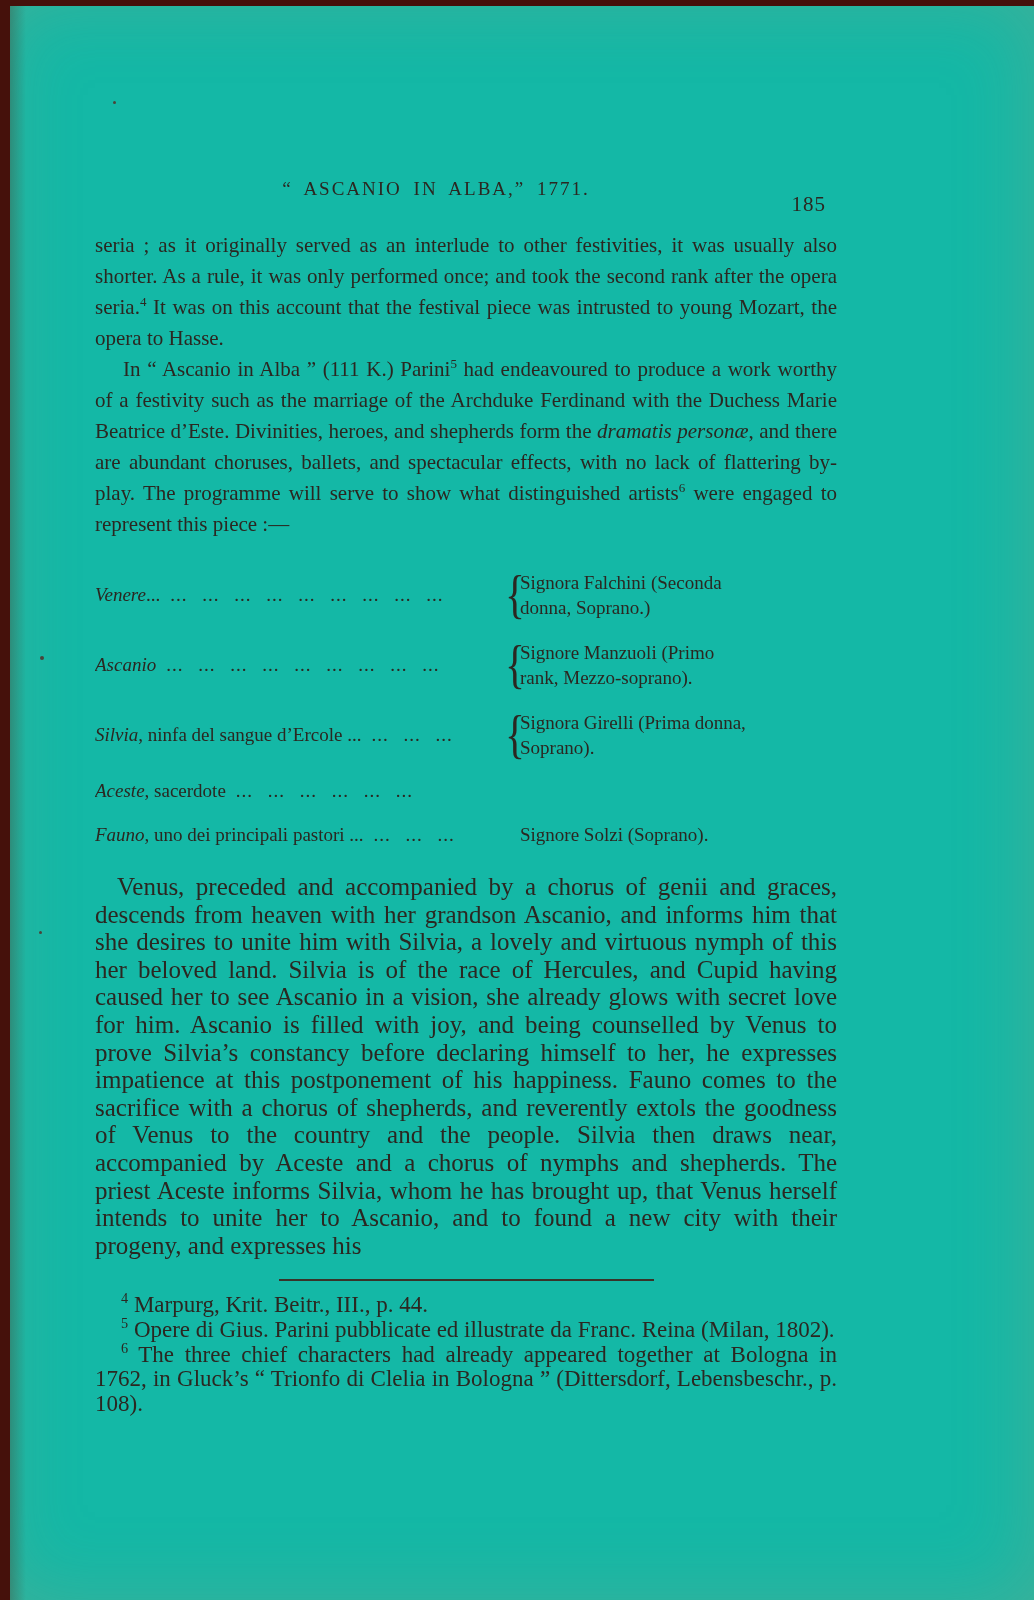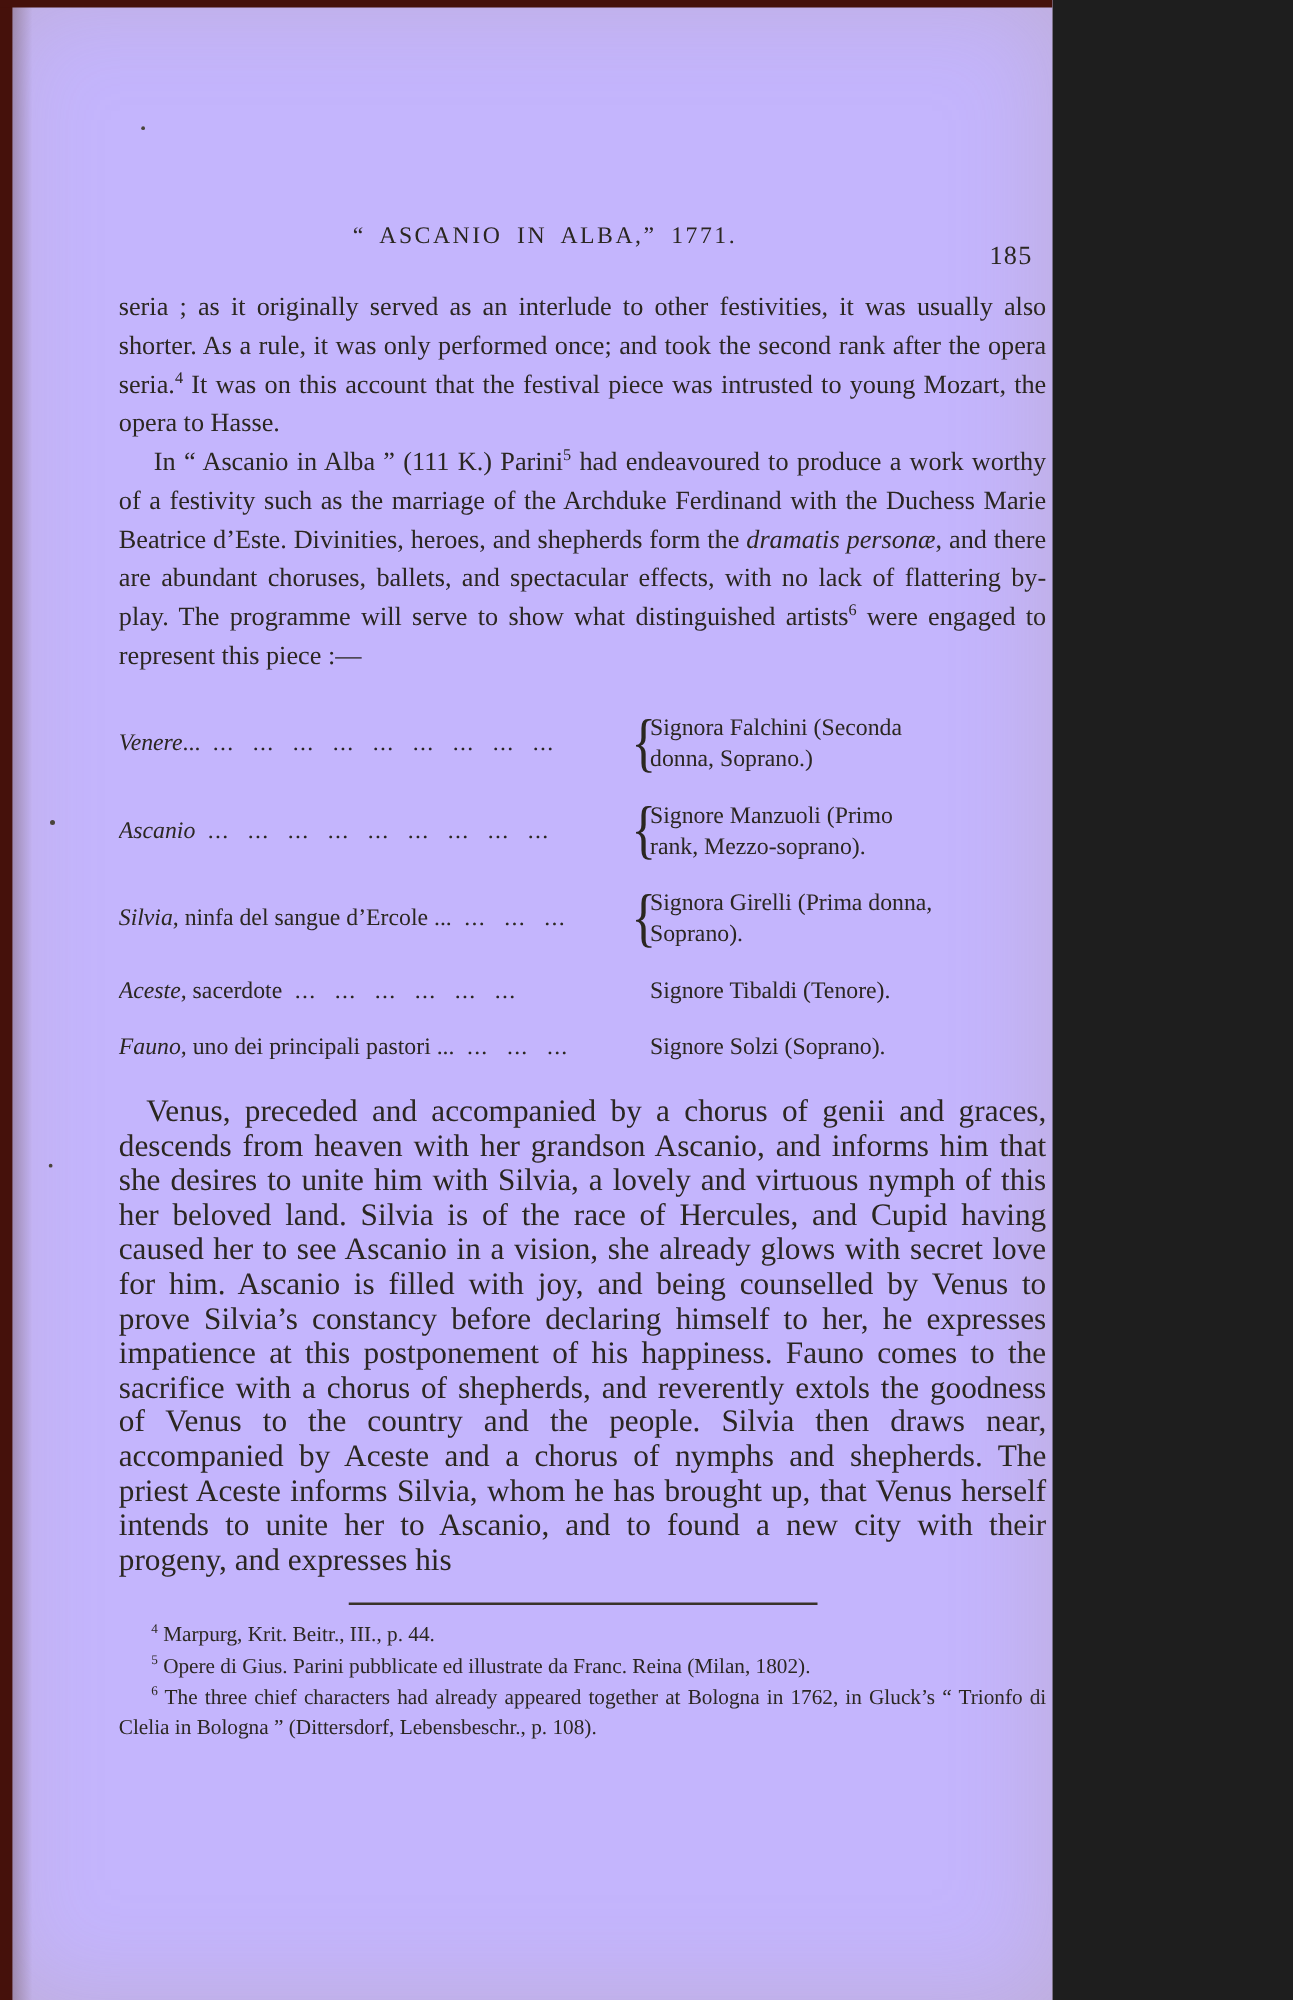--- a/index.html
+++ b/index.html
@@ -1,21 +1,21 @@
 <!DOCTYPE html>
 <html><head>
 <meta charset="utf-8">
 <style>
   html, body { margin: 0; padding: 0; }
   body { background: #1e1e1e; }
   .page {
     position: relative;
-    width: 842px;
+    width: 1034px;
     height: 1600px;
-    background: #c4b5fd;
+    background: #14b8a6;
     box-shadow: inset 0 0 80px rgba(175,155,120,0.28);
     overflow: hidden;
     font-family: "Liberation Serif", "DejaVu Serif", serif;
     color: #2b2721;
   }
   .edge-left {
     position: absolute; left: 0; top: 0;
     width: 10px; height: 100%;
     background: #45110b;
   }
@@ -103,21 +103,21 @@
     text-align: justify;
     text-indent: 22px;
   }
 
   .footnote-rule {
     width: 375px;
     height: 2px;
     background: #393329;
     margin: 20px auto 12px auto;
   }
-  .footnotes { font-size: 17px; line-height: 24.6px; }
+  .footnotes { font-size: 23px; line-height: 24.6px; }
   .footnotes p { margin: 0; text-indent: 26px; text-align: justify; }
 
   .speck {
     position: absolute;
     width: 4px; height: 4px;
     border-radius: 50%;
     background: #4a443a;
   }
   .speck.s1 { left: 113px; top: 101px; width: 3px; height: 3px; }
   .speck.s2 { left: 40px; top: 656px; }
@@ -186,26 +186,20 @@
             <div>Soprano).</div>
           </div>
         </div>
       </div>
 
       <div class="cast-row">
         <div class="cast-left">
           <span class="cast-role"><i>Aceste</i><span>, sacerdote</span></span>
           <span class="cast-dots">...  ...  ...  ...  ...  ...</span>
         </div>
-        <div class="cast-right">
-          <span class="brace"></span>
-          <div class="performer">
-            <div>Signore Tibaldi (Tenore).</div>
-          </div>
-        </div>
       </div>
 
       <div class="cast-row">
         <div class="cast-left">
           <span class="cast-role"><i>Fauno</i><span>, uno dei principali pastori ...</span></span>
           <span class="cast-dots">...  ...  ...</span>
         </div>
         <div class="cast-right">
           <span class="brace"></span>
           <div class="performer">

